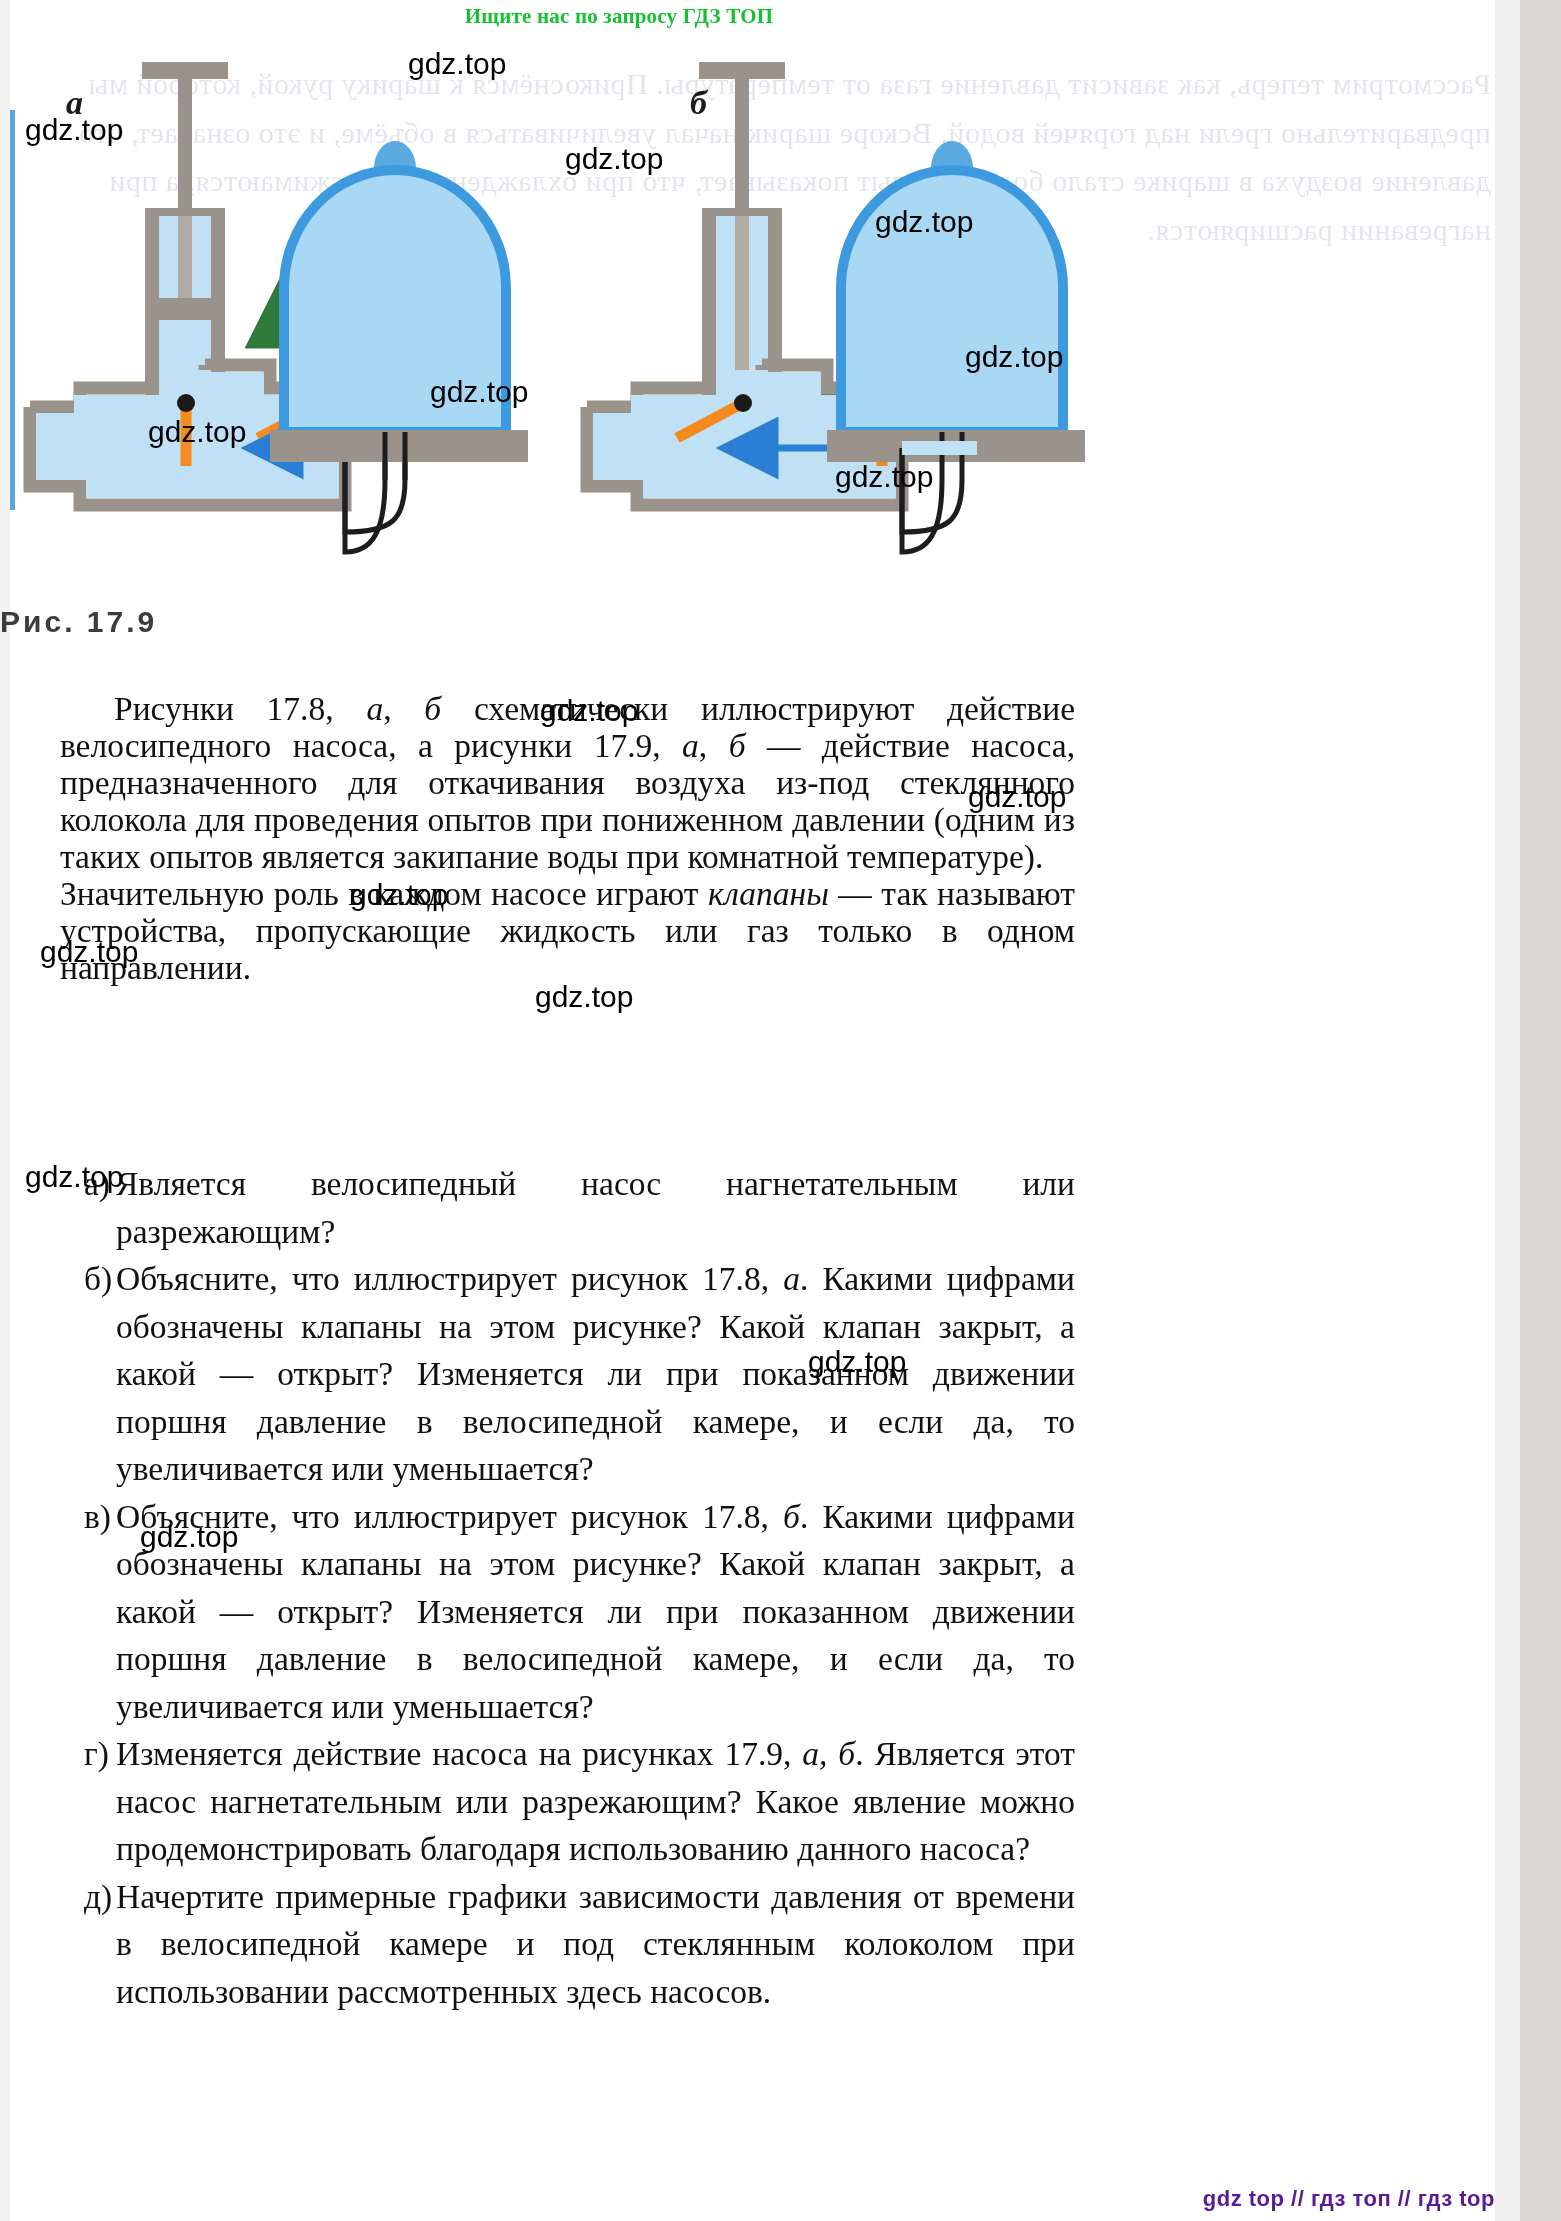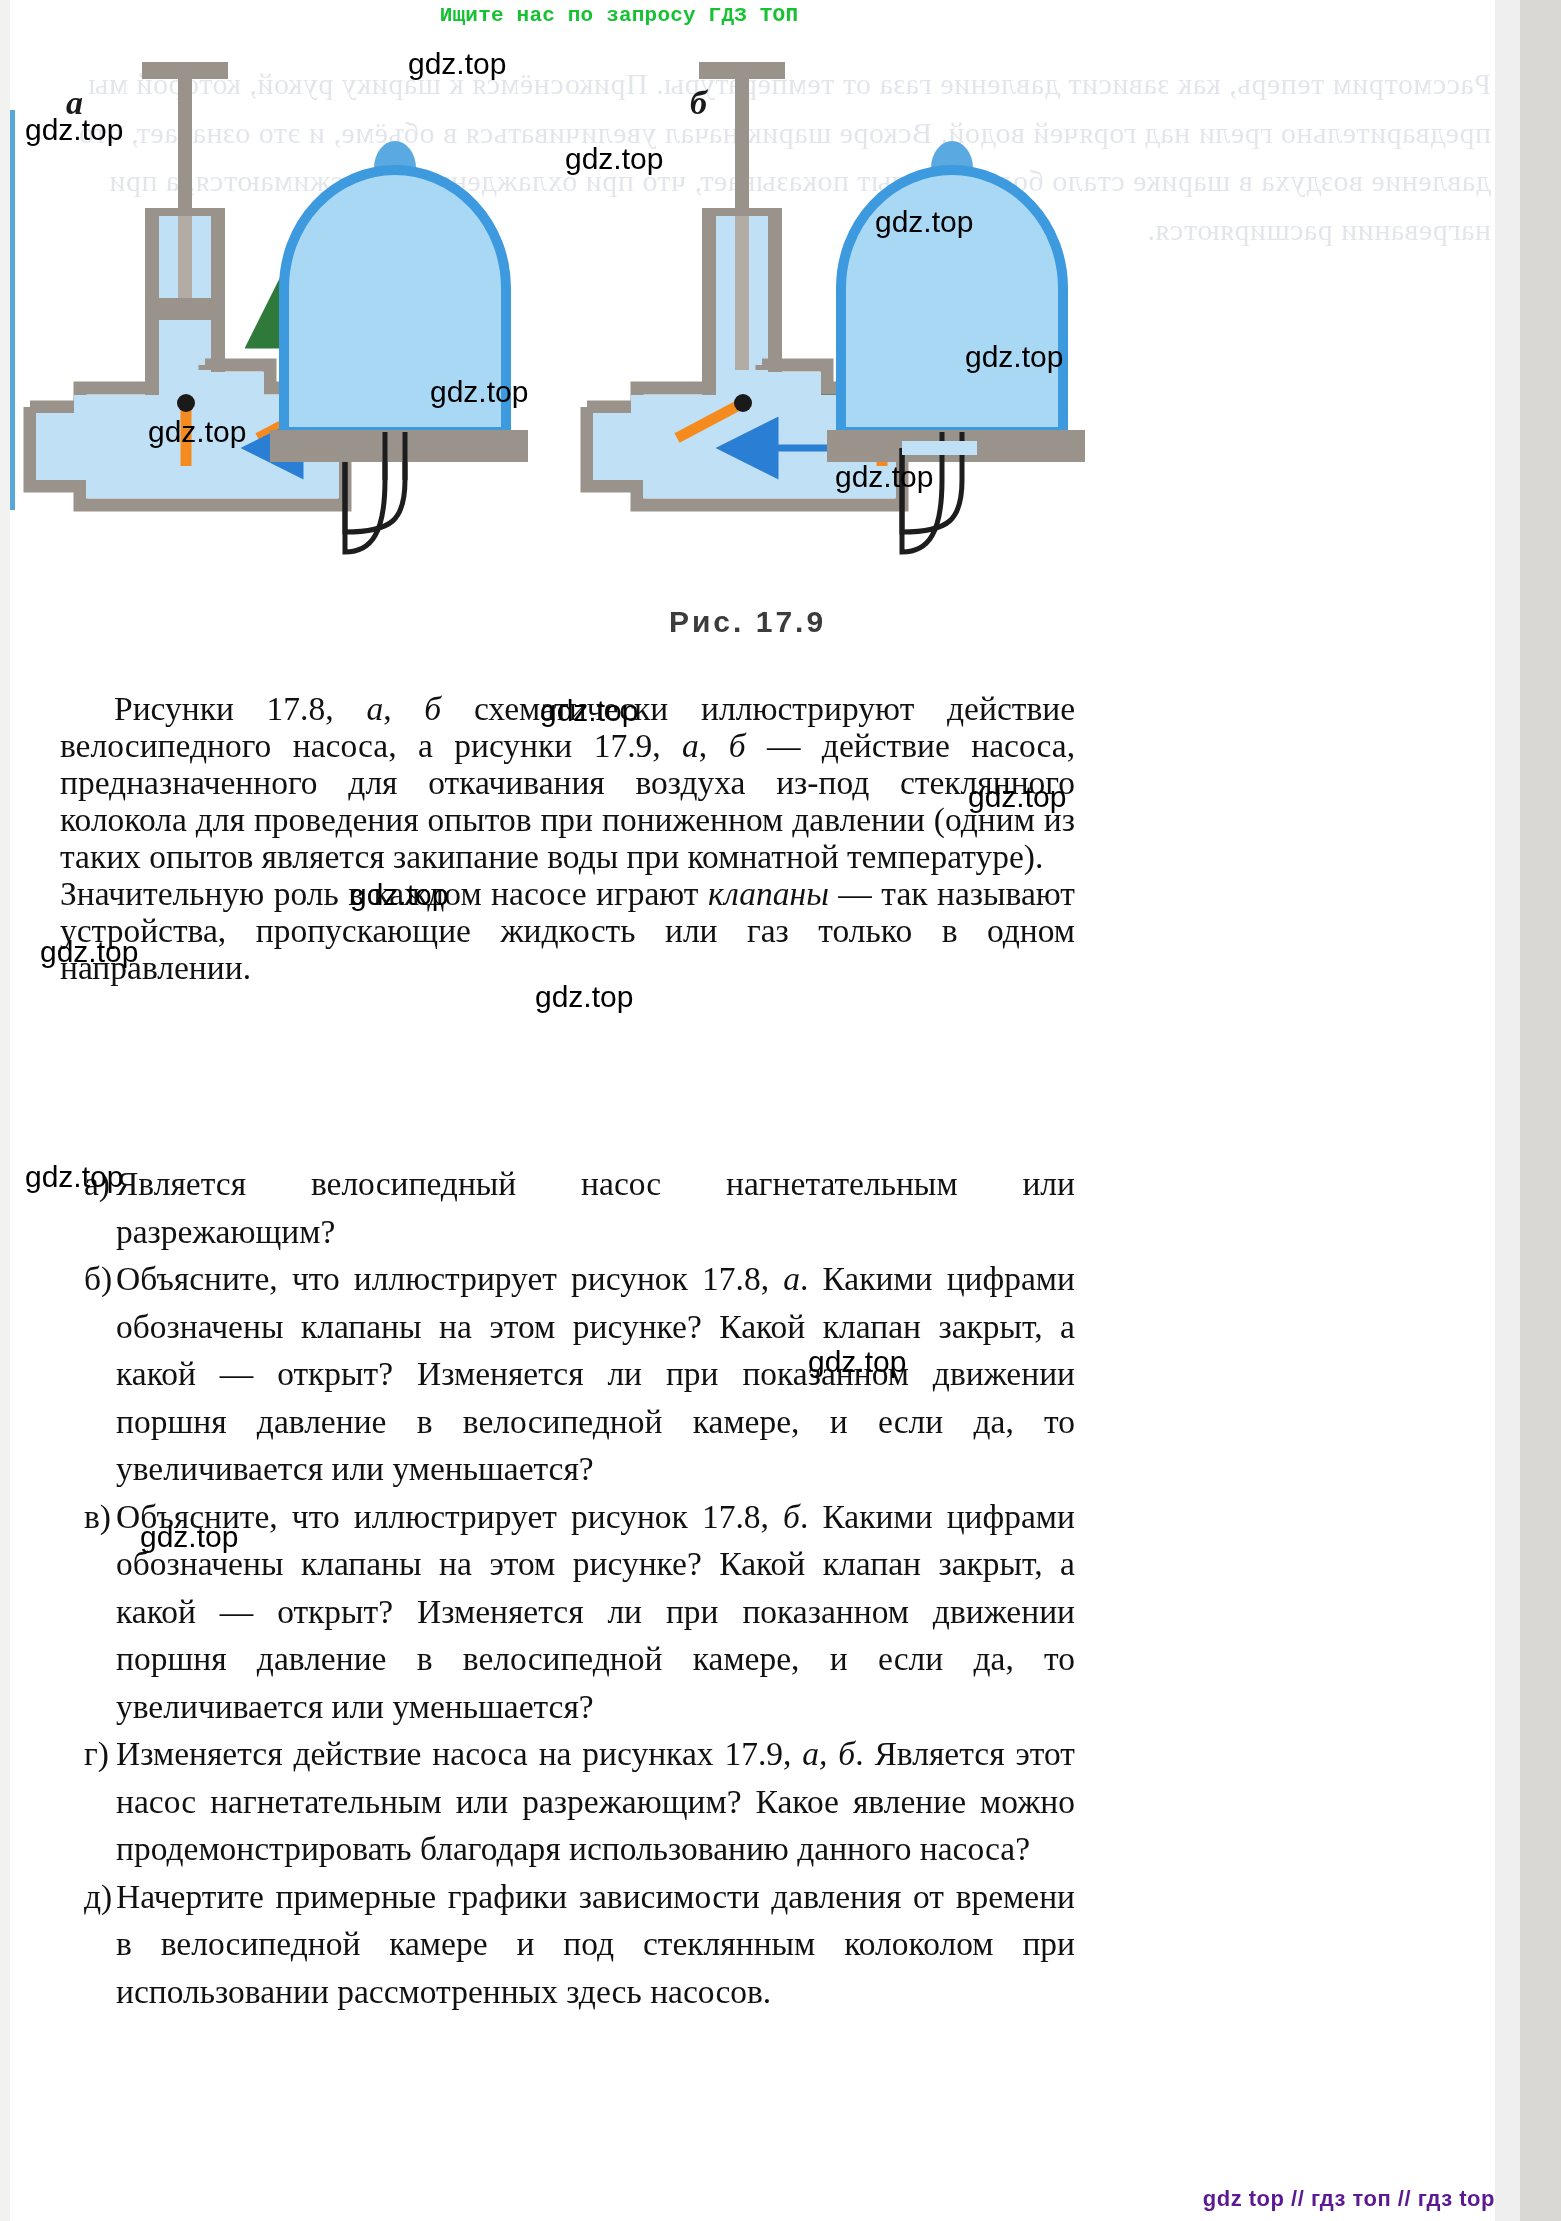--- a/index.html
+++ b/index.html
@@ -33,21 +33,21 @@
   
   #left-rule {
     position:absolute; left:10px; top:110px; width:5px; height:400px;
     background:#57a8d8;
   }
 
   
   #promo-top {
     position:absolute; left:0; top:4px; width:1238px;
     text-align:center;
-    font-family:Liberation Mono, monospace;
+    font-family:Liberation Serif, serif;
     font-size:21px; font-weight:600; color:#16c232;
     letter-spacing:.2px;
   }
   #promo-bottom {
     position:absolute; left:0; top:2186px; width:1495px;
     text-align:right;
     font-family:"Liberation Sans", sans-serif;
     font-size:22px; font-weight:700; color:#5b1a91;
     letter-spacing:.5px;
   }
@@ -58,21 +58,20 @@
     font-family:"Liberation Sans", sans-serif;
     font-size:30px; font-weight:400; color:#000000;
     white-space:nowrap;
     pointer-events:none;
   }
 
   
   #figure { position:absolute; left:0; top:40px; width:1495px; height:600px; }
   #fig-caption {
     position:absolute; left:0; top:605px; width:1495px;
-    text-align:center;
     font-family:"Liberation Sans", sans-serif;
     font-weight:700; font-size:30px; color:#3c3c3c;
     letter-spacing:3px;
   }
   .panel-letter {
     position:absolute;
     font-family:"Liberation Serif", serif;
     font-style:italic; font-weight:700; font-size:34px; color:#1a1a1a;
   }
 

